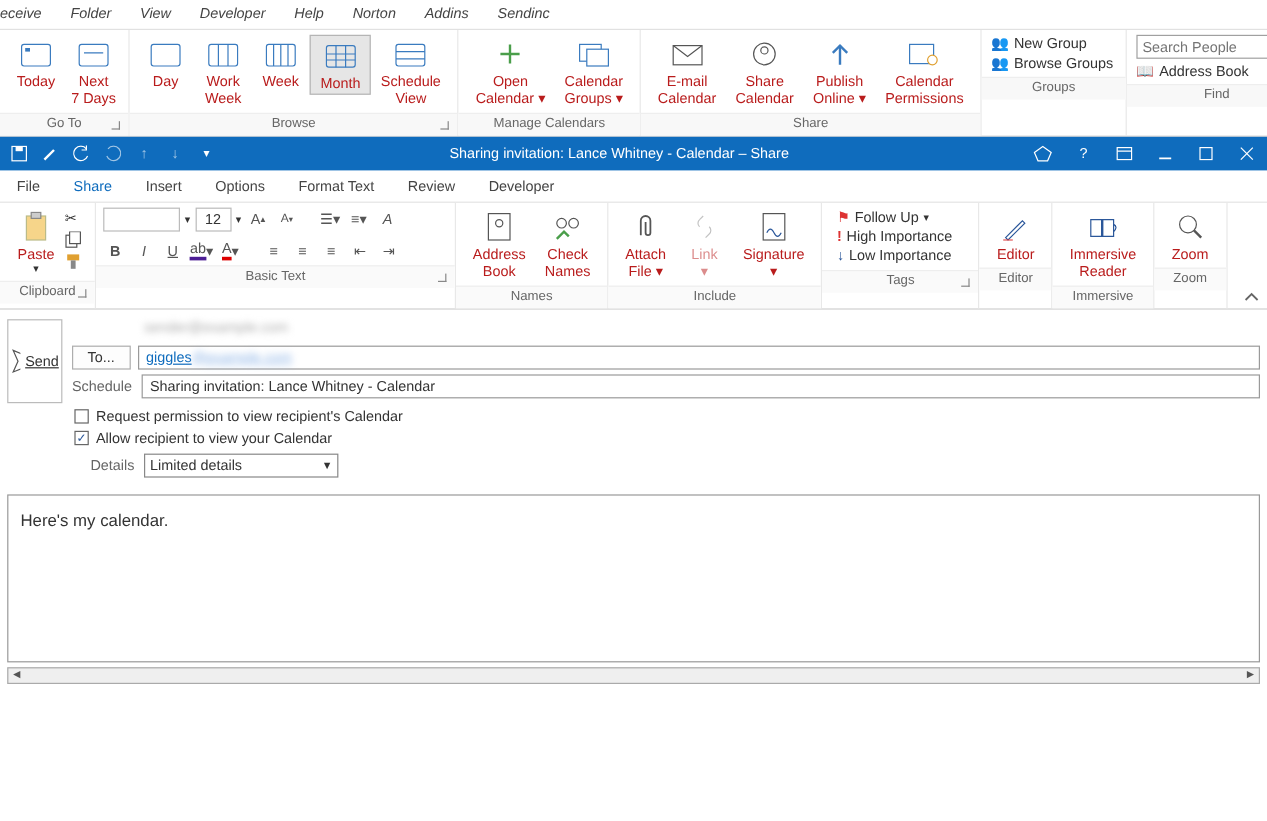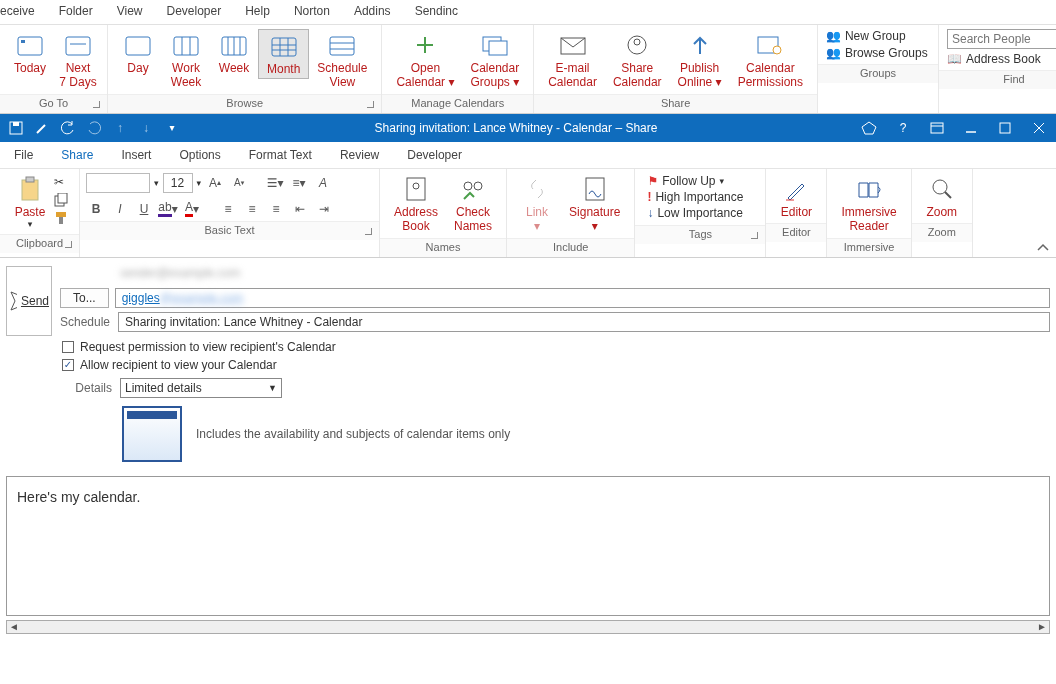--- a/index.html
+++ b/index.html
@@ -1,18 +1,18 @@
 <!DOCTYPE html>
 <html><head>
 <meta charset="utf-8">
 <style>
   * { box-sizing: border-box; }
   body { margin:0; font-family: "Segoe UI", Arial, sans-serif; font-size:12px; color:#333; background:#fff; width:1056px; overflow:hidden; }
   .menubar { display:flex; gap:24px; padding:4px 10px 6px 0; border-bottom:1px solid #e1e1e1; color:#444; }
-  .menubar span { cursor:default; }
+  .menubar span { cursor:default;font-style:italic; }
   .ribbon1 { display:flex; border-bottom:1px solid #d0d0d0; }
   .rgroup { display:flex; flex-direction:column; border-right:1px solid #e8e8e8; }
   .rrow { display:flex; align-items:flex-start; padding:4px 6px 2px 6px; }
   .rgrouplabel { text-align:center; font-size:11px; color:#666; padding:2px 0 4px 0; background:#f8f8f8; border-top:1px solid #eee; position:relative;}
   .rbtn { display:flex; flex-direction:column; align-items:center; padding:2px 8px; min-width:48px; cursor:default; text-align:center; line-height:1.2;}
   .rbtn .lbl { font-size:12px; color:#b91c1c; margin-top:2px;}
   .icon-box { width:32px; height:28px; display:flex; align-items:center; justify-content:center;}
   .rbtn.selected { background:#e6e6e6; border:1px solid #b5b5b5;}
   .small-stack { display:flex; flex-direction:column; gap:3px; padding:4px 8px;}
   .small-stack .srow{ display:flex; align-items:center; gap:4px;}
@@ -428,20 +428,29 @@
           </div>
           <div class="lbl" style="white-space:pre">Check
 Names</div>
         </div>
     </div>
     <div class="rgrouplabel"><span>Names</span></div>
   </div>
 
   <div class="rgroup">
     <div class="rrow">
+      <div class="rbtn">
+          <div class="icon-box">
+            <svg width="20" height="26">
+              <path d="M6 20 V8 a4 4 0 0 1 8 0 V18 a2 2 0 0 1 -4 0 V9" fill="none" stroke="#555" stroke-width="1.5"></path>
+            </svg>
+          </div>
+          <div class="lbl" style="white-space:pre"><span>Attach
+File</span> ▾</div>
+        </div>
       <div class="rbtn" style="opacity:.5">
           <div class="icon-box">
             <svg width="24" height="24">
               <path d="M8 12 a4 4 0 0 1 0-6 l3-3 M16 12 a4 4 0 0 1 0 6 l-3 3" fill="none" stroke="#888"></path>
             </svg>
           </div>
           <div class="lbl"><span>Link</span><br>▾</div>
         </div>
       <div class="rbtn">
           <div class="icon-box">
@@ -559,24 +568,20 @@
       <span class="checkbox checked"></span>
       <span>Allow recipient to view your Calendar</span>
     </div>
     <div style="display:flex;align-items:center;gap:8px;margin-bottom:8px">
       <span style="width:50px;text-align:right;color:#666">Details</span>
       <div class="ddl">
           <span>Limited details</span>
           <span style="font-size:9px">▼</span>
         </div>
     </div>
-    <div style="display:flex;align-items:center;gap:14px;margin-left:60px">
-      <div class="calthumb"></div>
-      <span style="color:#555">Includes the availability and subjects of calendar items only</span>
-    </div>
   </div>
 </div>
 
 <div class="body-editor">
   <span>Here's my calendar.</span>
 </div>
 <div class="hscroll">
   <div class="arrow">◄</div>
   <div class="track"></div>
   <div class="arrow">►</div>

